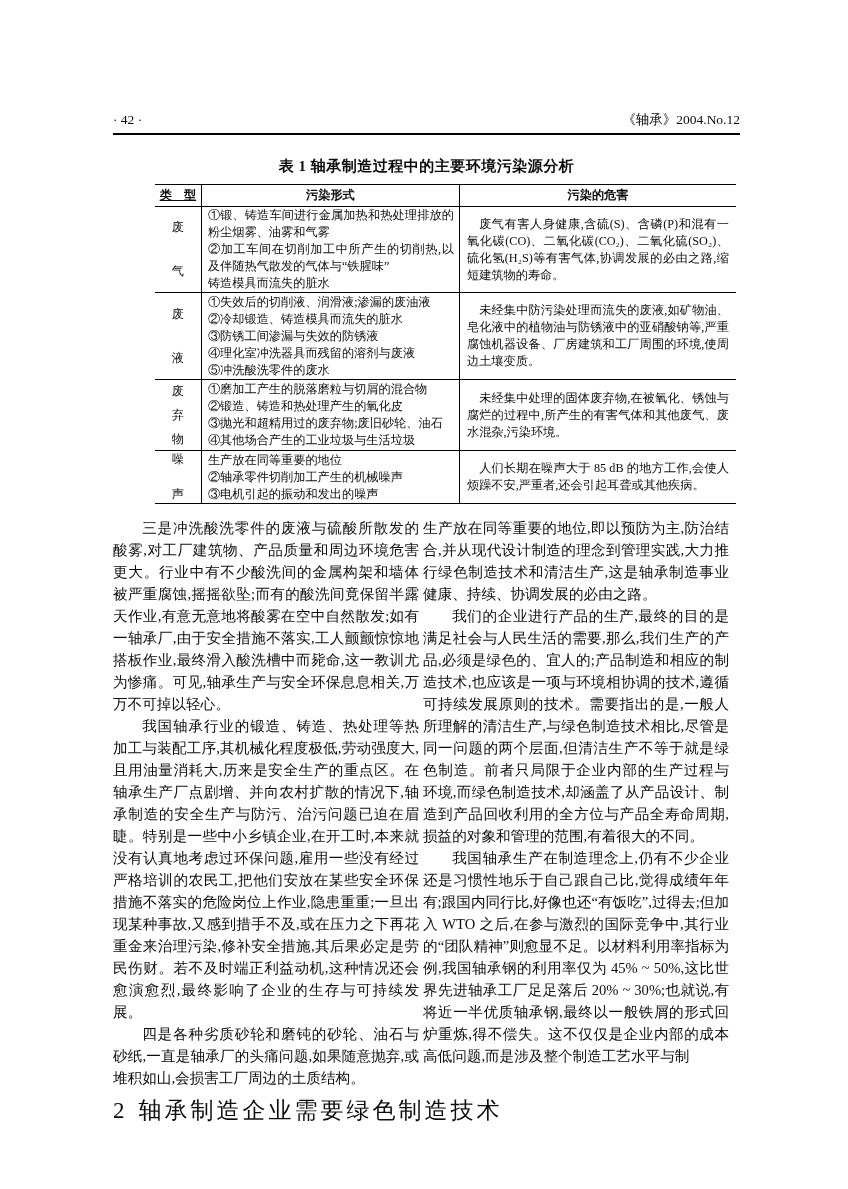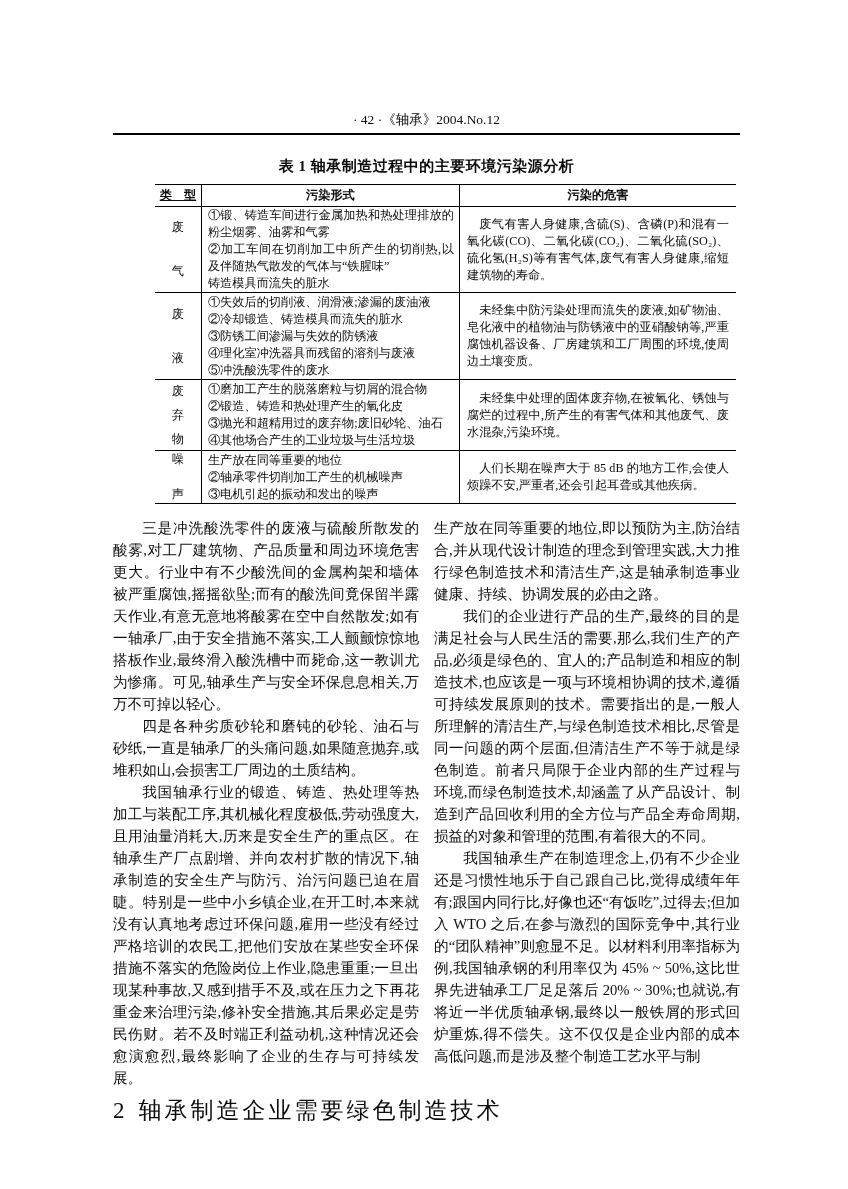--- a/index.html
+++ b/index.html
@@ -3,21 +3,21 @@
 <meta charset="utf-8">
 <style>
   html,body{margin:0;padding:0;}
   body{
     width:848px;height:1189px;background:#ffffff;color:#0d0d0d;
     font-family:"Liberation Serif","DejaVu Serif",serif;
     overflow:hidden;
   }
   .page{box-sizing:border-box;width:848px;height:1189px;padding:112px 108px 0 113px;}
   
-  .page-header{display:flex;justify-content:center;align-items:flex-end;
+  .page-header{display:flex;justify-content:space-between;align-items:flex-end;
     font-size:13.5px;line-height:16px;}
   .header-rule{border:none;border-top:2.5px solid #000;margin:5px 0 0 0;}
   
   .table-title{text-align:center;font-weight:bold;font-size:15px;margin:22px 0 8px 0;letter-spacing:0.5px;}
   table.pollution{border-collapse:collapse;margin-left:42px;width:581px;
     font-size:12.2px;line-height:17px;border-top:1.5px solid #000;border-bottom:1.5px solid #000;}
   table.pollution th, table.pollution td{padding:0;vertical-align:middle;}
   table.pollution thead th{font-weight:bold;height:21px;border-bottom:1px solid #000;text-align:center;}
   table.pollution tbody tr{border-bottom:1px solid #000;}
   table.pollution tbody tr:last-child{border-bottom:none;}
@@ -29,21 +29,21 @@
   .type-stack{display:flex;flex-direction:column;align-items:center;}
   .gap-big{row-gap:27px;}
   .gap-mid{row-gap:18px;}
   .gap-sm{row-gap:7px;}
   .forms-cell{vertical-align:middle;}
   .forms-cell > div{padding:0 5px 0 6px;text-align:justify;}
   .forms-pad{padding:4px 0;}
   .harm-cell > div{padding:0 7px;text-indent:1em;text-align:justify;}
   .r1{height:85px;} .r2{height:86px;} .r3{height:70px;} .r4{height:52px;}
   
-  .columns{display:flex;gap:15px;margin-top:13px;}
+  .columns{display:flex;gap:4px;margin-top:13px;}
   .bodycol{width:306px;font-size:14.6px;line-height:22px;text-align:justify;}
   .bodycol p{margin:0;}
   .bodycol p.indent{text-indent:2em;}
   .h2{font-size:23px;letter-spacing:3px;margin:9px 0 7px 0;line-height:26px;white-space:nowrap;}
   .h2 .h2-num{margin-right:14px;letter-spacing:0;}
   .h21{font-weight:bold;padding-left:2.6em;text-indent:-2.6em;margin:2px 0;}
   .h21 .h21-num{margin-right:0.95em;}
 </style>
 </head>
 <body>
@@ -75,21 +75,21 @@
           </div>
         </td>
         <td class="forms-cell vline r1">
           <div class="forms-pad">
             <div>①锻、铸造车间进行金属加热和热处理排放的粉尘烟雾、油雾和气雾</div>
             <div>②加工车间在切削加工中所产生的切削热,以及伴随热气散发的气体与“铁腥味”</div>
             <div>铸造模具而流失的脏水</div>
           </div>
         </td>
         <td class="harm-cell r1">
-          <div>废气有害人身健康,含硫(S)、含磷(P)和混有一氧化碳(CO)、二氧化碳(CO₂)、二氧化硫(SO₂)、硫化氢(H₂S)等有害气体,废气有害人身健康,缩短建筑物的寿命。</div>
+          <div>废气有害人身健康,含硫(S)、含磷(P)和混有一氧化碳(CO)、二氧化碳(CO₂)、二氧化硫(SO₂)、硫化氢(H₂S)等有害气体,协调发展的必由之路,缩短建筑物的寿命。</div>
         </td>
       </tr>
       <tr>
         <td class="type-cell vline r2">
           <div class="type-stack gap-big">
             <span>废</span>
             <span>液</span>
           </div>
         </td>
         <td class="forms-cell vline r2">
@@ -142,22 +142,22 @@
         <td class="harm-cell r4">
           <div>人们长期在噪声大于 85 dB 的地方工作,会使人烦躁不安,严重者,还会引起耳聋或其他疾病。</div>
         </td>
       </tr>
     </tbody>
   </table>
 
   <div class="columns">
     <div class="bodycol">
       <p class="indent">三是冲洗酸洗零件的废液与硫酸所散发的酸雾,对工厂建筑物、产品质量和周边环境危害更大。行业中有不少酸洗间的金属构架和墙体被严重腐蚀,摇摇欲坠;而有的酸洗间竟保留半露天作业,有意无意地将酸雾在空中自然散发;如有一轴承厂,由于安全措施不落实,工人颤颤惊惊地搭板作业,最终滑入酸洗槽中而毙命,这一教训尤为惨痛。可见,轴承生产与安全环保息息相关,万万不可掉以轻心。</p>
+      <p class="indent">我国轴承行业的锻造、铸造、热处理等热加工与装配工序,其机械化程度极低,劳动强度大,且用油量消耗大,历来是安全生产的重点区。在轴承生产厂点剧增、并向农村扩散的情况下,轴承制造的安全生产与防污、治污问题已迫在眉睫。特别是一些中小乡镇企业,在开工时,本来就没有认真地考虑过环保问题,雇用一些没有经过严格培训的农民工,把他们安放在某些安全环保措施不落实的危险岗位上作业,隐患重重;一旦出现某种事故,又感到措手不及,或在压力之下再花重金来治理污染,修补安全措施,其后果必定是劳民伤财。若不及时端正利益动机,这种情况还会愈演愈烈,最终影响了企业的生存与可持续发展。</p>
       <p class="indent">四是各种劣质砂轮和磨钝的砂轮、油石与砂纸,一直是轴承厂的头痛问题,如果随意抛弃,或堆积如山,会损害工厂周边的土质结构。</p>
-      <p class="indent">我国轴承行业的锻造、铸造、热处理等热加工与装配工序,其机械化程度极低,劳动强度大,且用油量消耗大,历来是安全生产的重点区。在轴承生产厂点剧增、并向农村扩散的情况下,轴承制造的安全生产与防污、治污问题已迫在眉睫。特别是一些中小乡镇企业,在开工时,本来就没有认真地考虑过环保问题,雇用一些没有经过严格培训的农民工,把他们安放在某些安全环保措施不落实的危险岗位上作业,隐患重重;一旦出现某种事故,又感到措手不及,或在压力之下再花重金来治理污染,修补安全措施,其后果必定是劳民伤财。若不及时端正利益动机,这种情况还会愈演愈烈,最终影响了企业的生存与可持续发展。</p>
       <div class="h2">
         <span class="h2-num">2</span><span>轴承制造企业需要绿色制造技术</span>
       </div>
     </div>
     <div class="bodycol">
       <p>生产放在同等重要的地位,即以预防为主,防治结合,并从现代设计制造的理念到管理实践,大力推行绿色制造技术和清洁生产,这是轴承制造事业健康、持续、协调发展的必由之路。</p>
       <p class="indent">我们的企业进行产品的生产,最终的目的是满足社会与人民生活的需要,那么,我们生产的产品,必须是绿色的、宜人的;产品制造和相应的制造技术,也应该是一项与环境相协调的技术,遵循可持续发展原则的技术。需要指出的是,一般人所理解的清洁生产,与绿色制造技术相比,尽管是同一问题的两个层面,但清洁生产不等于就是绿色制造。前者只局限于企业内部的生产过程与环境,而绿色制造技术,却涵盖了从产品设计、制造到产品回收利用的全方位与产品全寿命周期,损益的对象和管理的范围,有着很大的不同。</p>
       <p class="indent">我国轴承生产在制造理念上,仍有不少企业还是习惯性地乐于自己跟自己比,觉得成绩年年有;跟国内同行比,好像也还“有饭吃”,过得去;但加入 WTO 之后,在参与激烈的国际竞争中,其行业的“团队精神”则愈显不足。以材料利用率指标为例,我国轴承钢的利用率仅为 45% ~ 50%,这比世界先进轴承工厂足足落后 20% ~ 30%;也就说,有将近一半优质轴承钢,最终以一般铁屑的形式回炉重炼,得不偿失。这不仅仅是企业内部的成本高低问题,而是涉及整个制造工艺水平与制</p>
     </div>
   </div>

